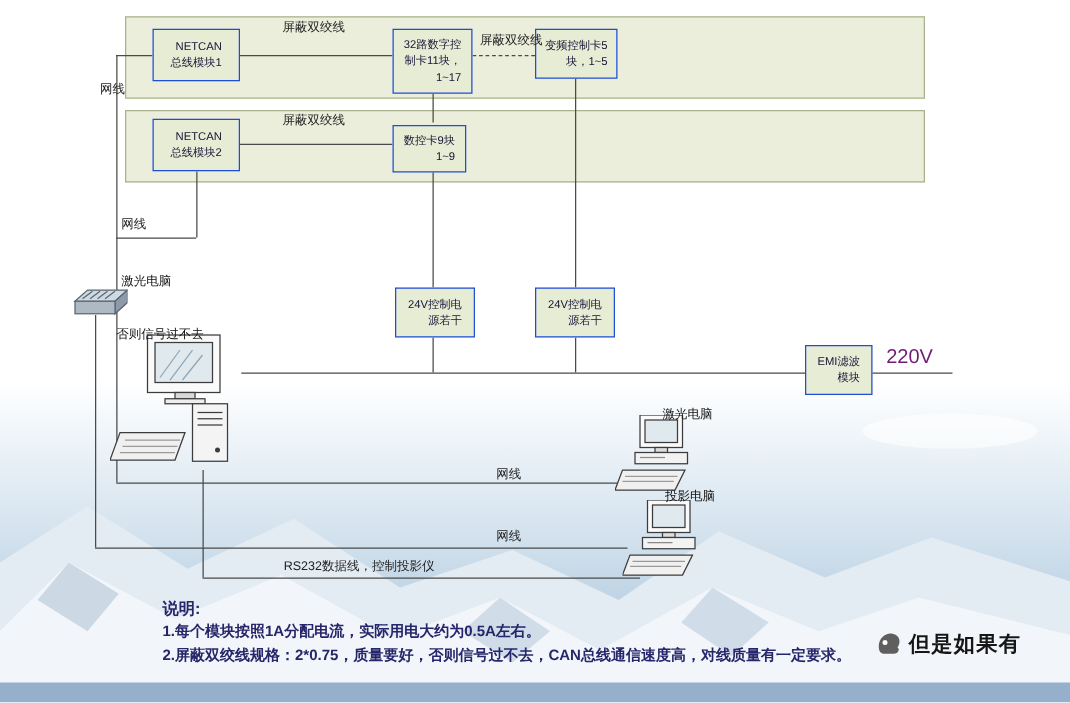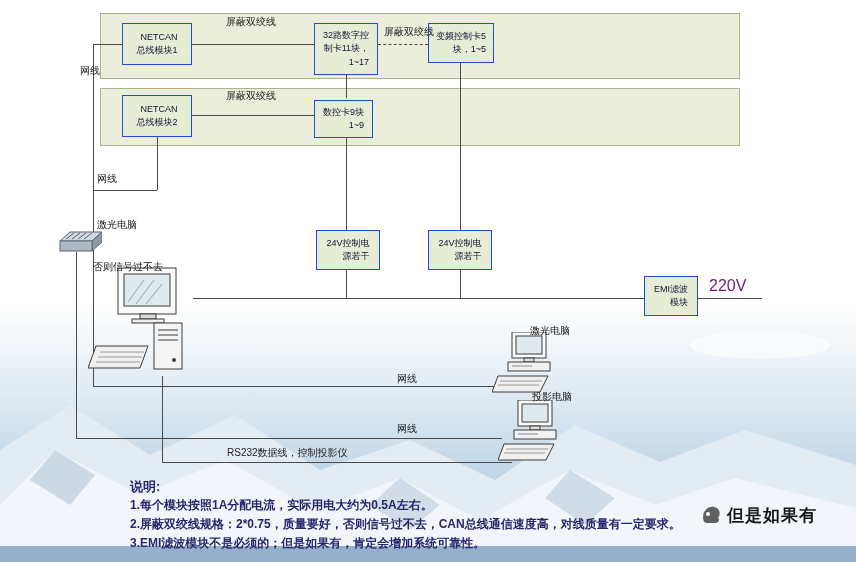--- a/index.html
+++ b/index.html
@@ -148,21 +148,20 @@
     <line x1="20" y1="34" x2="40" y2="34" stroke="#888888"></line>
     <polygon points="6,44 56,44 48,60 0,60" fill="#f0f0f0" stroke="#3c3c3c"></polygon>
     <line x1="8" y1="49" x2="50" y2="49" stroke="#9a9a9a"></line>
     <line x1="6" y1="53" x2="47" y2="53" stroke="#9a9a9a"></line>
   </svg>
 
   <div class="notes">
     <div class="t">说明:</div>
     <div>1.每个模块按照1A分配电流，实际用电大约为0.5A左右。</div>
     <div>2.屏蔽双绞线规格：2*0.75，质量要好，否则信号过不去，CAN总线通信速度高，对线质量有一定要求。</div>
-    <div>3.EMI滤波模块不是必须的；但是如果有，肯定会增加系统可靠性。</div>
   </div>
 
   <div class="logo">
     <svg width="24" height="24" viewBox="0 0 24 24">
       <path d="M4 14 C4 7 10 3 15 4 C21 5 22 11 19 15 C21 16 20 20 16 20 L8 20 C5 20 4 17 4 14 Z" fill="#5f5f5f"></path>
       <circle cx="9" cy="11" r="2" fill="#ffffff"></circle>
     </svg>
     <span class="txt">但是如果有</span>
   </div>
 

